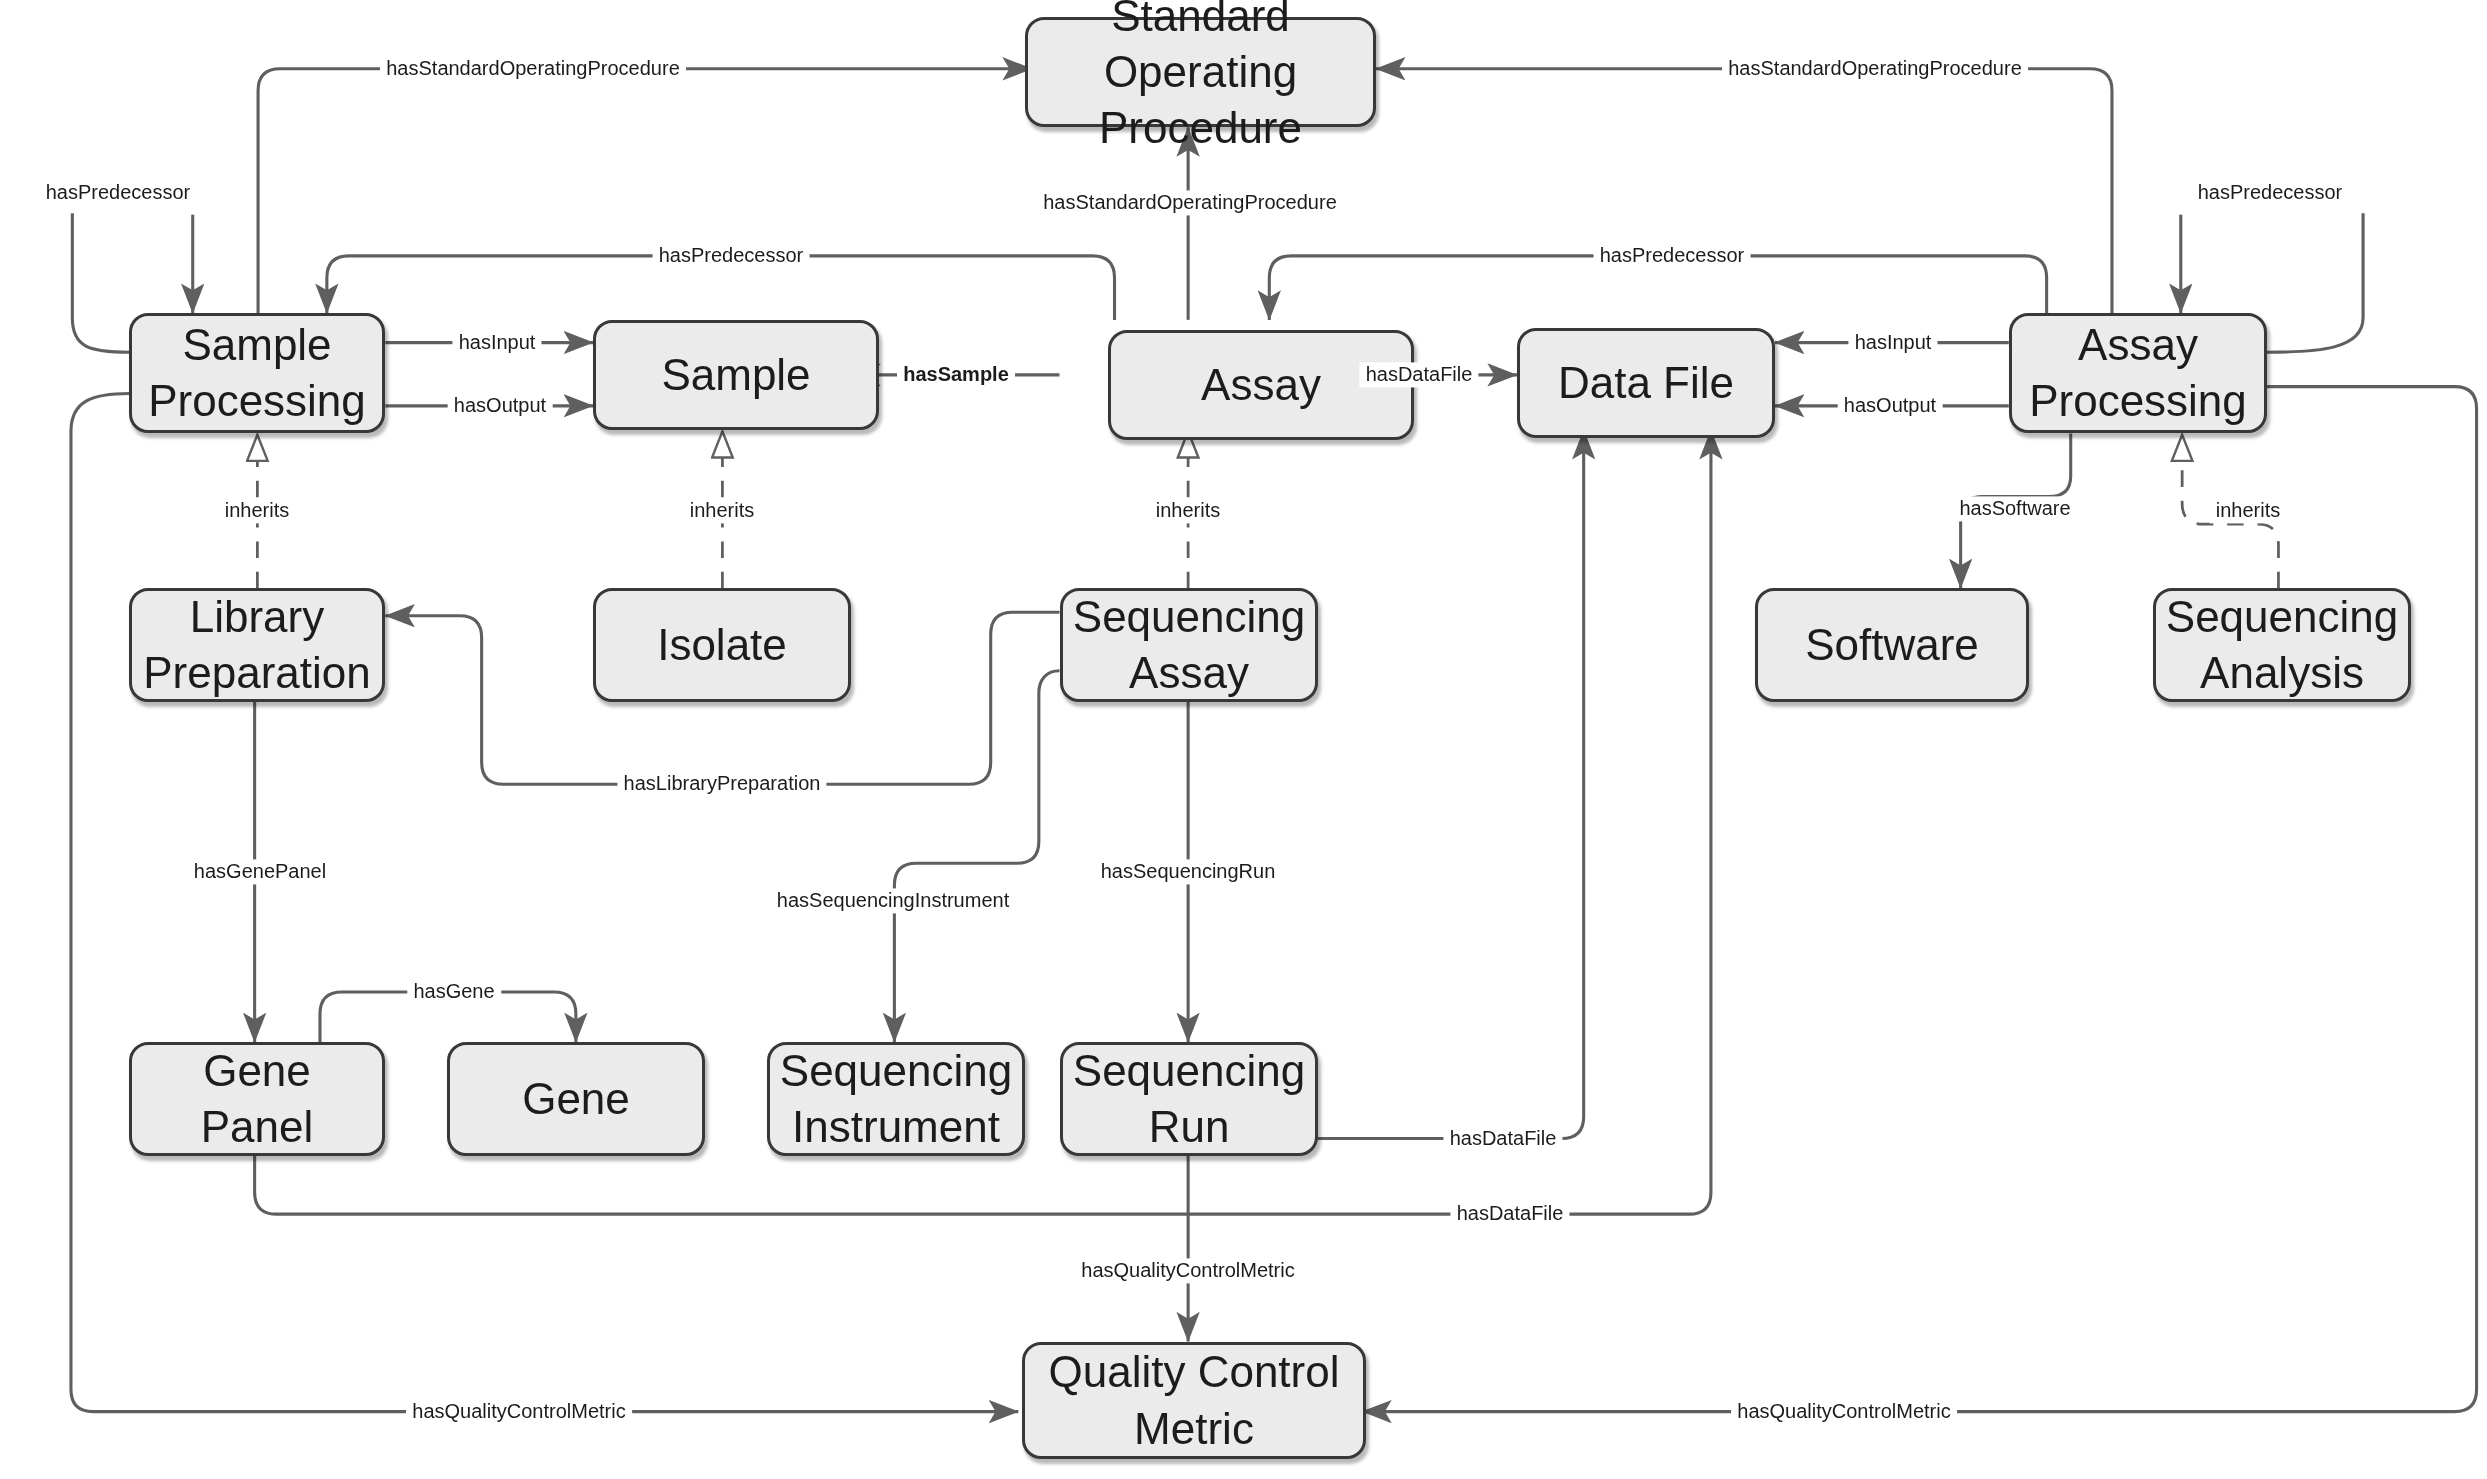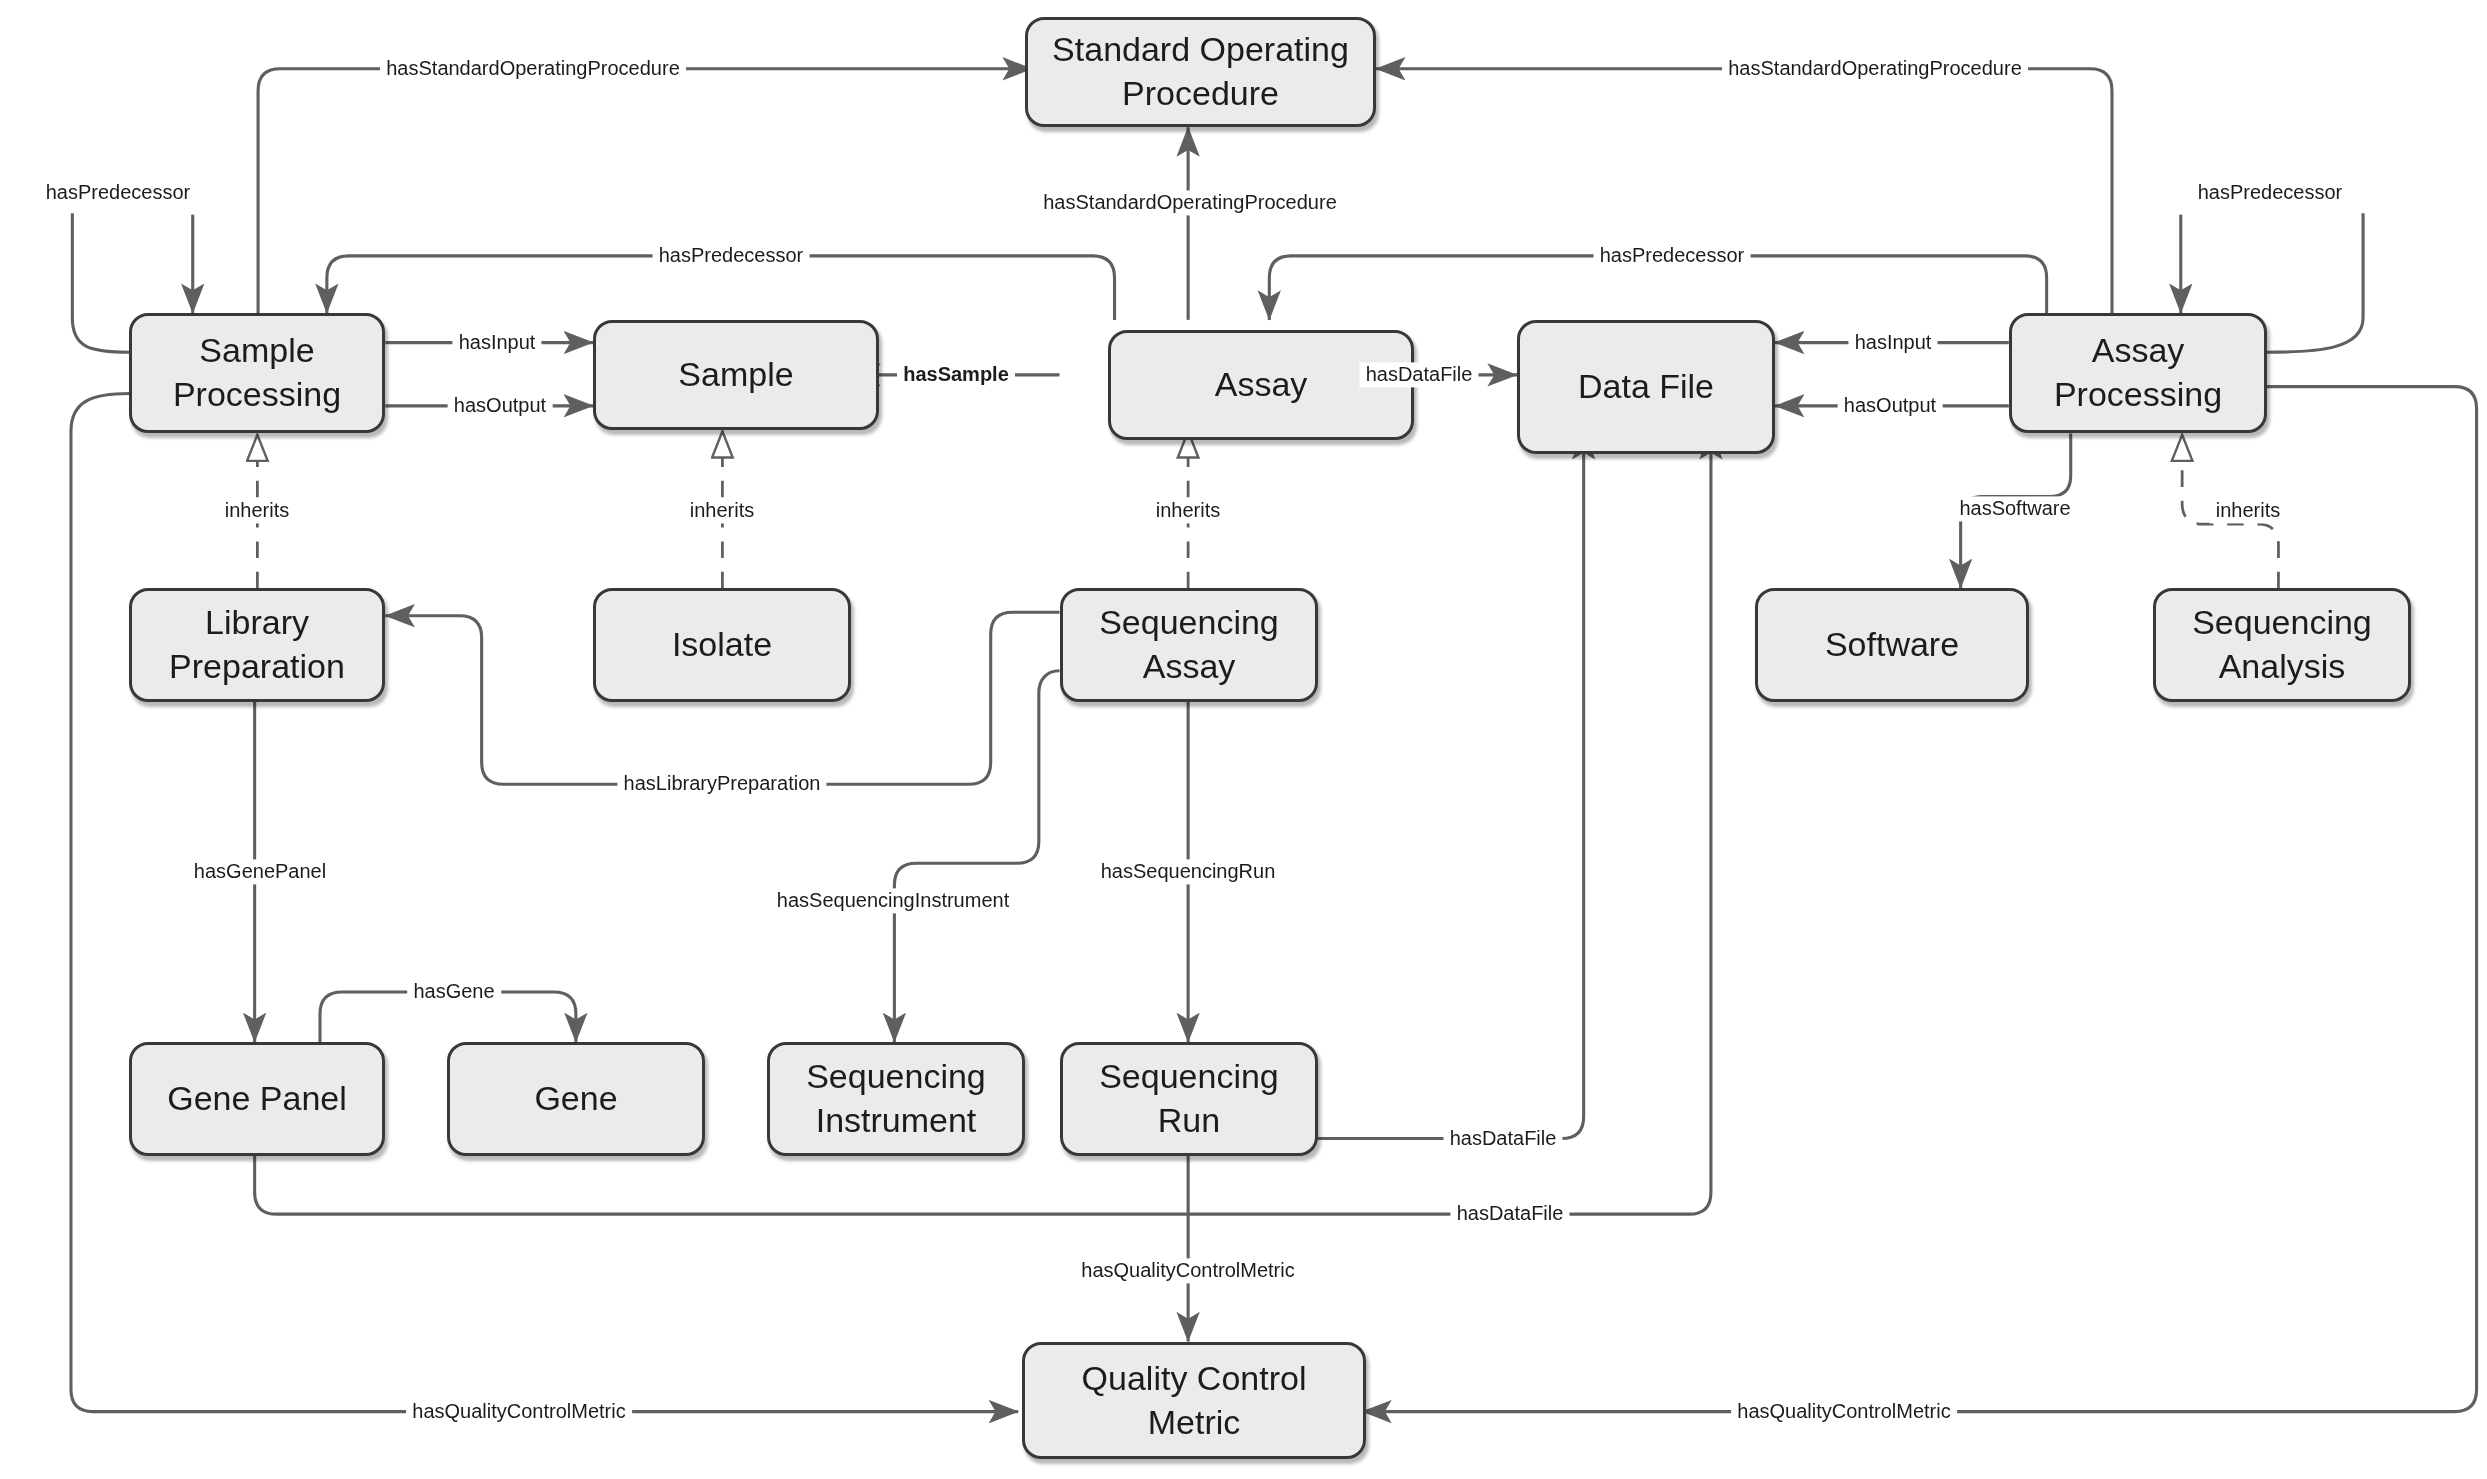--- a/index.html
+++ b/index.html
@@ -15,21 +15,21 @@
   path.edge.dashed{stroke-dasharray:24 20;stroke-width:4;}
   marker path.solid-head{fill:var(--line,#5f5f5f);stroke:none;}
   marker path.hollow-head{fill:#ffffff;stroke:var(--line,#5f5f5f);stroke-width:3.5;}
   .node{
     position:absolute;box-sizing:border-box;
     display:flex;align-items:center;justify-content:center;text-align:center;
     background:var(--node-fill,#ebebeb);
     border:3.4px solid var(--node-stroke,#383838);
     border-radius:19px;
     box-shadow:2.8px 4.1px 3.4px rgba(0,0,0,0.28);
-    font-size:34px;line-height:1.28;color:var(--text,#1c1c1c);
+    font-size:44px;line-height:1.28;color:var(--text,#1c1c1c);
     padding:4.1px 9.6px;
   }
   .elabel{
     position:absolute;transform:translate(-50%,-50%);
     background:var(--background,#ffffff);
     color:var(--text,#1c1c1c);
     font-size:20px;line-height:1.05;white-space:nowrap;
     padding:2.1px 6.2px;
   }
 </style>
@@ -90,21 +90,21 @@
 
     <path class="edge" d="M 1727 1680 L 1727 1950" marker-end="url(#arrow)"></path>
     <path class="edge" d="M 188 572 C 135 572 103 582 103 627 L 103 2020 Q 103 2052 135 2052 L 1480 2052" marker-end="url(#arrow)"></path>
     <path class="edge" d="M 3295 562 L 3568 562 Q 3600 562 3600 594 L 3600 2020 Q 3600 2052 3568 2052 L 1980 2052" marker-end="url(#arrow)"></path>
   </svg>
 
   <div class="node" style="left:1025px;top:17px;width:351px;height:110px;">Standard Operating Procedure</div>
   <div class="node" style="left:129px;top:313px;width:256px;height:120px;">Sample Processing</div>
   <div class="node" style="left:593px;top:320px;width:286px;height:110px;">Sample</div>
   <div class="node" style="left:1108px;top:320px;width:306px;height:110px;margin-top:10px;">Assay</div>
-  <div class="node" style="left:1517px;top:320px;width:258px;height:134px;">Data File</div>
+  <div class="node" style="left:1517px;top:328px;width:258px;height:110px;">Data File</div>
   <div class="node" style="left:2009px;top:313px;width:258px;height:120px;">Assay Processing</div>
   <div class="node" style="left:129px;top:588px;width:256px;height:114px;">Library Preparation</div>
   <div class="node" style="left:593px;top:588px;width:258px;height:114px;">Isolate</div>
   <div class="node" style="left:1060px;top:588px;width:258px;height:114px;">Sequencing Assay</div>
   <div class="node" style="left:1744px;top:588px;width:274px;height:114px;margin-left:11px;">Software</div>
   <div class="node" style="left:2153px;top:588px;width:258px;height:114px;">Sequencing Analysis</div>
   <div class="node" style="left:129px;top:1042px;width:256px;height:114px;">Gene Panel</div>
   <div class="node" style="left:447px;top:1042px;width:258px;height:114px;">Gene</div>
   <div class="node" style="left:767px;top:1042px;width:258px;height:114px;">Sequencing Instrument</div>
   <div class="node" style="left:1060px;top:1042px;width:258px;height:114px;">Sequencing Run</div>

